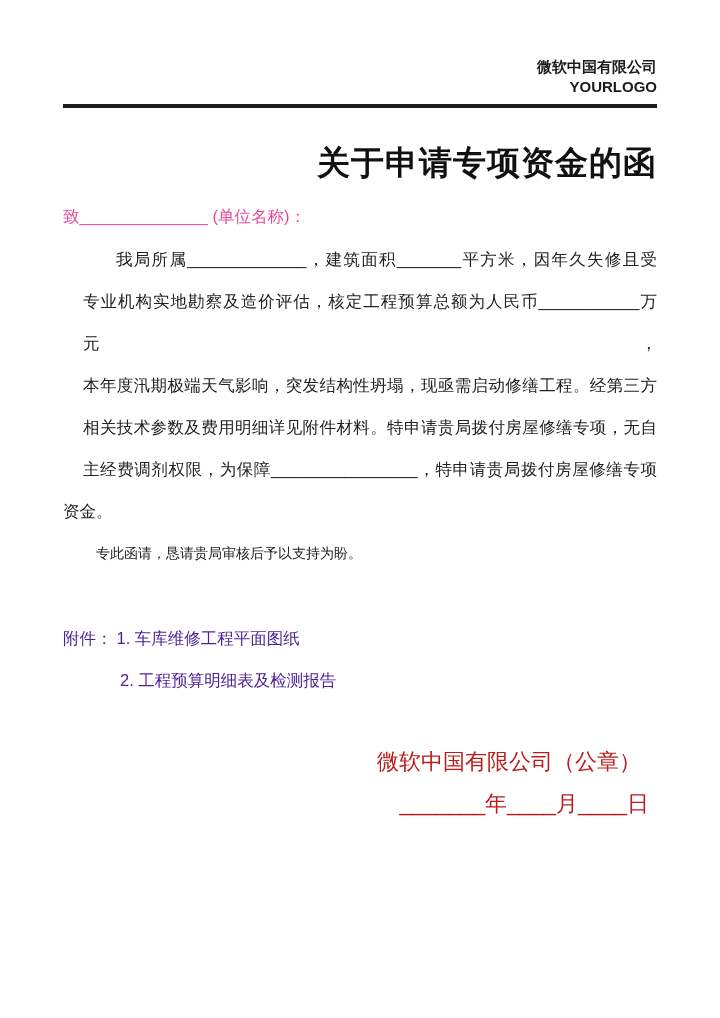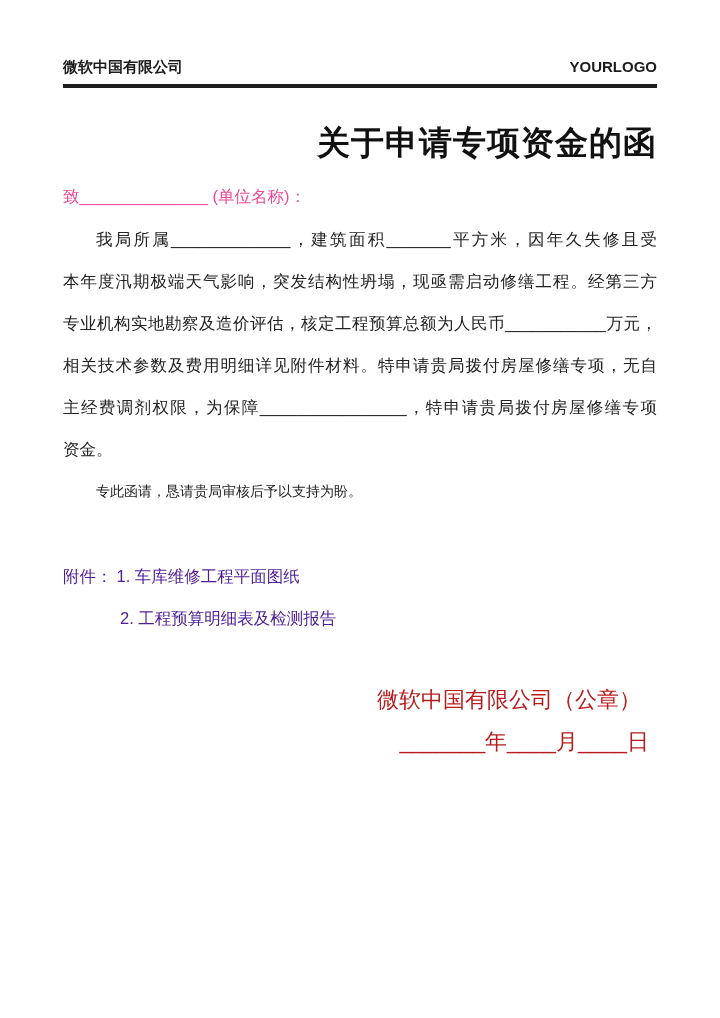--- a/index.html
+++ b/index.html
@@ -20,20 +20,21 @@
   
   .letterhead {
     padding-top: 57px;
     display: flex;
     justify-content: space-between;
     align-items: flex-end;
     font-size: 15px;
     font-weight: 700;
     color: #1c1c1c;
     line-height: 20px;
+    flex-direction: column;
   }
   .letterhead-rule {
     margin-top: 7px;
     height: 2px;
     border-top: 2.5px solid #1d1d1d;
     border-bottom: 2px solid #1d1d1d;
   }
   
   .doc-title {
     margin-top: 34px;
@@ -58,20 +59,21 @@
     color: #222;
   }
   .body-line {
     line-height: 42px;
     white-space: nowrap;
   }
   .body-line.justify {
     white-space: normal;
     text-align: justify;
     text-align-last: justify;
+    margin-left: 20px;
   }
   .body-line.indent { text-indent: 33px; }
   .closing-line {
     font-size: 14px;
     line-height: 42px;
     text-indent: 33px;
     color: #222;
   }
   
   .attachments {
@@ -109,22 +111,22 @@
   </div>
 
   <div class="letterhead-rule"></div>
 
   <h1 class="doc-title">关于申请专项资金的函</h1>
 
   <div class="salutation">致______________ (单位名称)：</div>
 
   <div class="body-para">
     <div class="body-line justify indent">我局所属_____________，建筑面积_______平方米，因年久失修且受</div>
+    <div class="body-line justify">专业机构实地勘察及造价评估，核定工程预算总额为人民币___________万元，</div>
     <div class="body-line justify">本年度汛期极端天气影响，突发结构性坍塌，现亟需启动修缮工程。经第三方</div>
-    <div class="body-line justify">专业机构实地勘察及造价评估，核定工程预算总额为人民币___________万元，</div>
     <div class="body-line justify">相关技术参数及费用明细详见附件材料。特申请贵局拨付房屋修缮专项，无自</div>
     <div class="body-line justify">主经费调剂权限，为保障________________，特申请贵局拨付房屋修缮专项</div>
     <div class="body-line">资金。</div>
   </div>
 
   <div class="closing-line">专此函请，恳请贵局审核后予以支持为盼。</div>
 
   <div class="attachments">
     <div class="attachment-line">
       <span class="attachments-label">附件：</span><span>1. 车库维修工程平面图纸</span>

